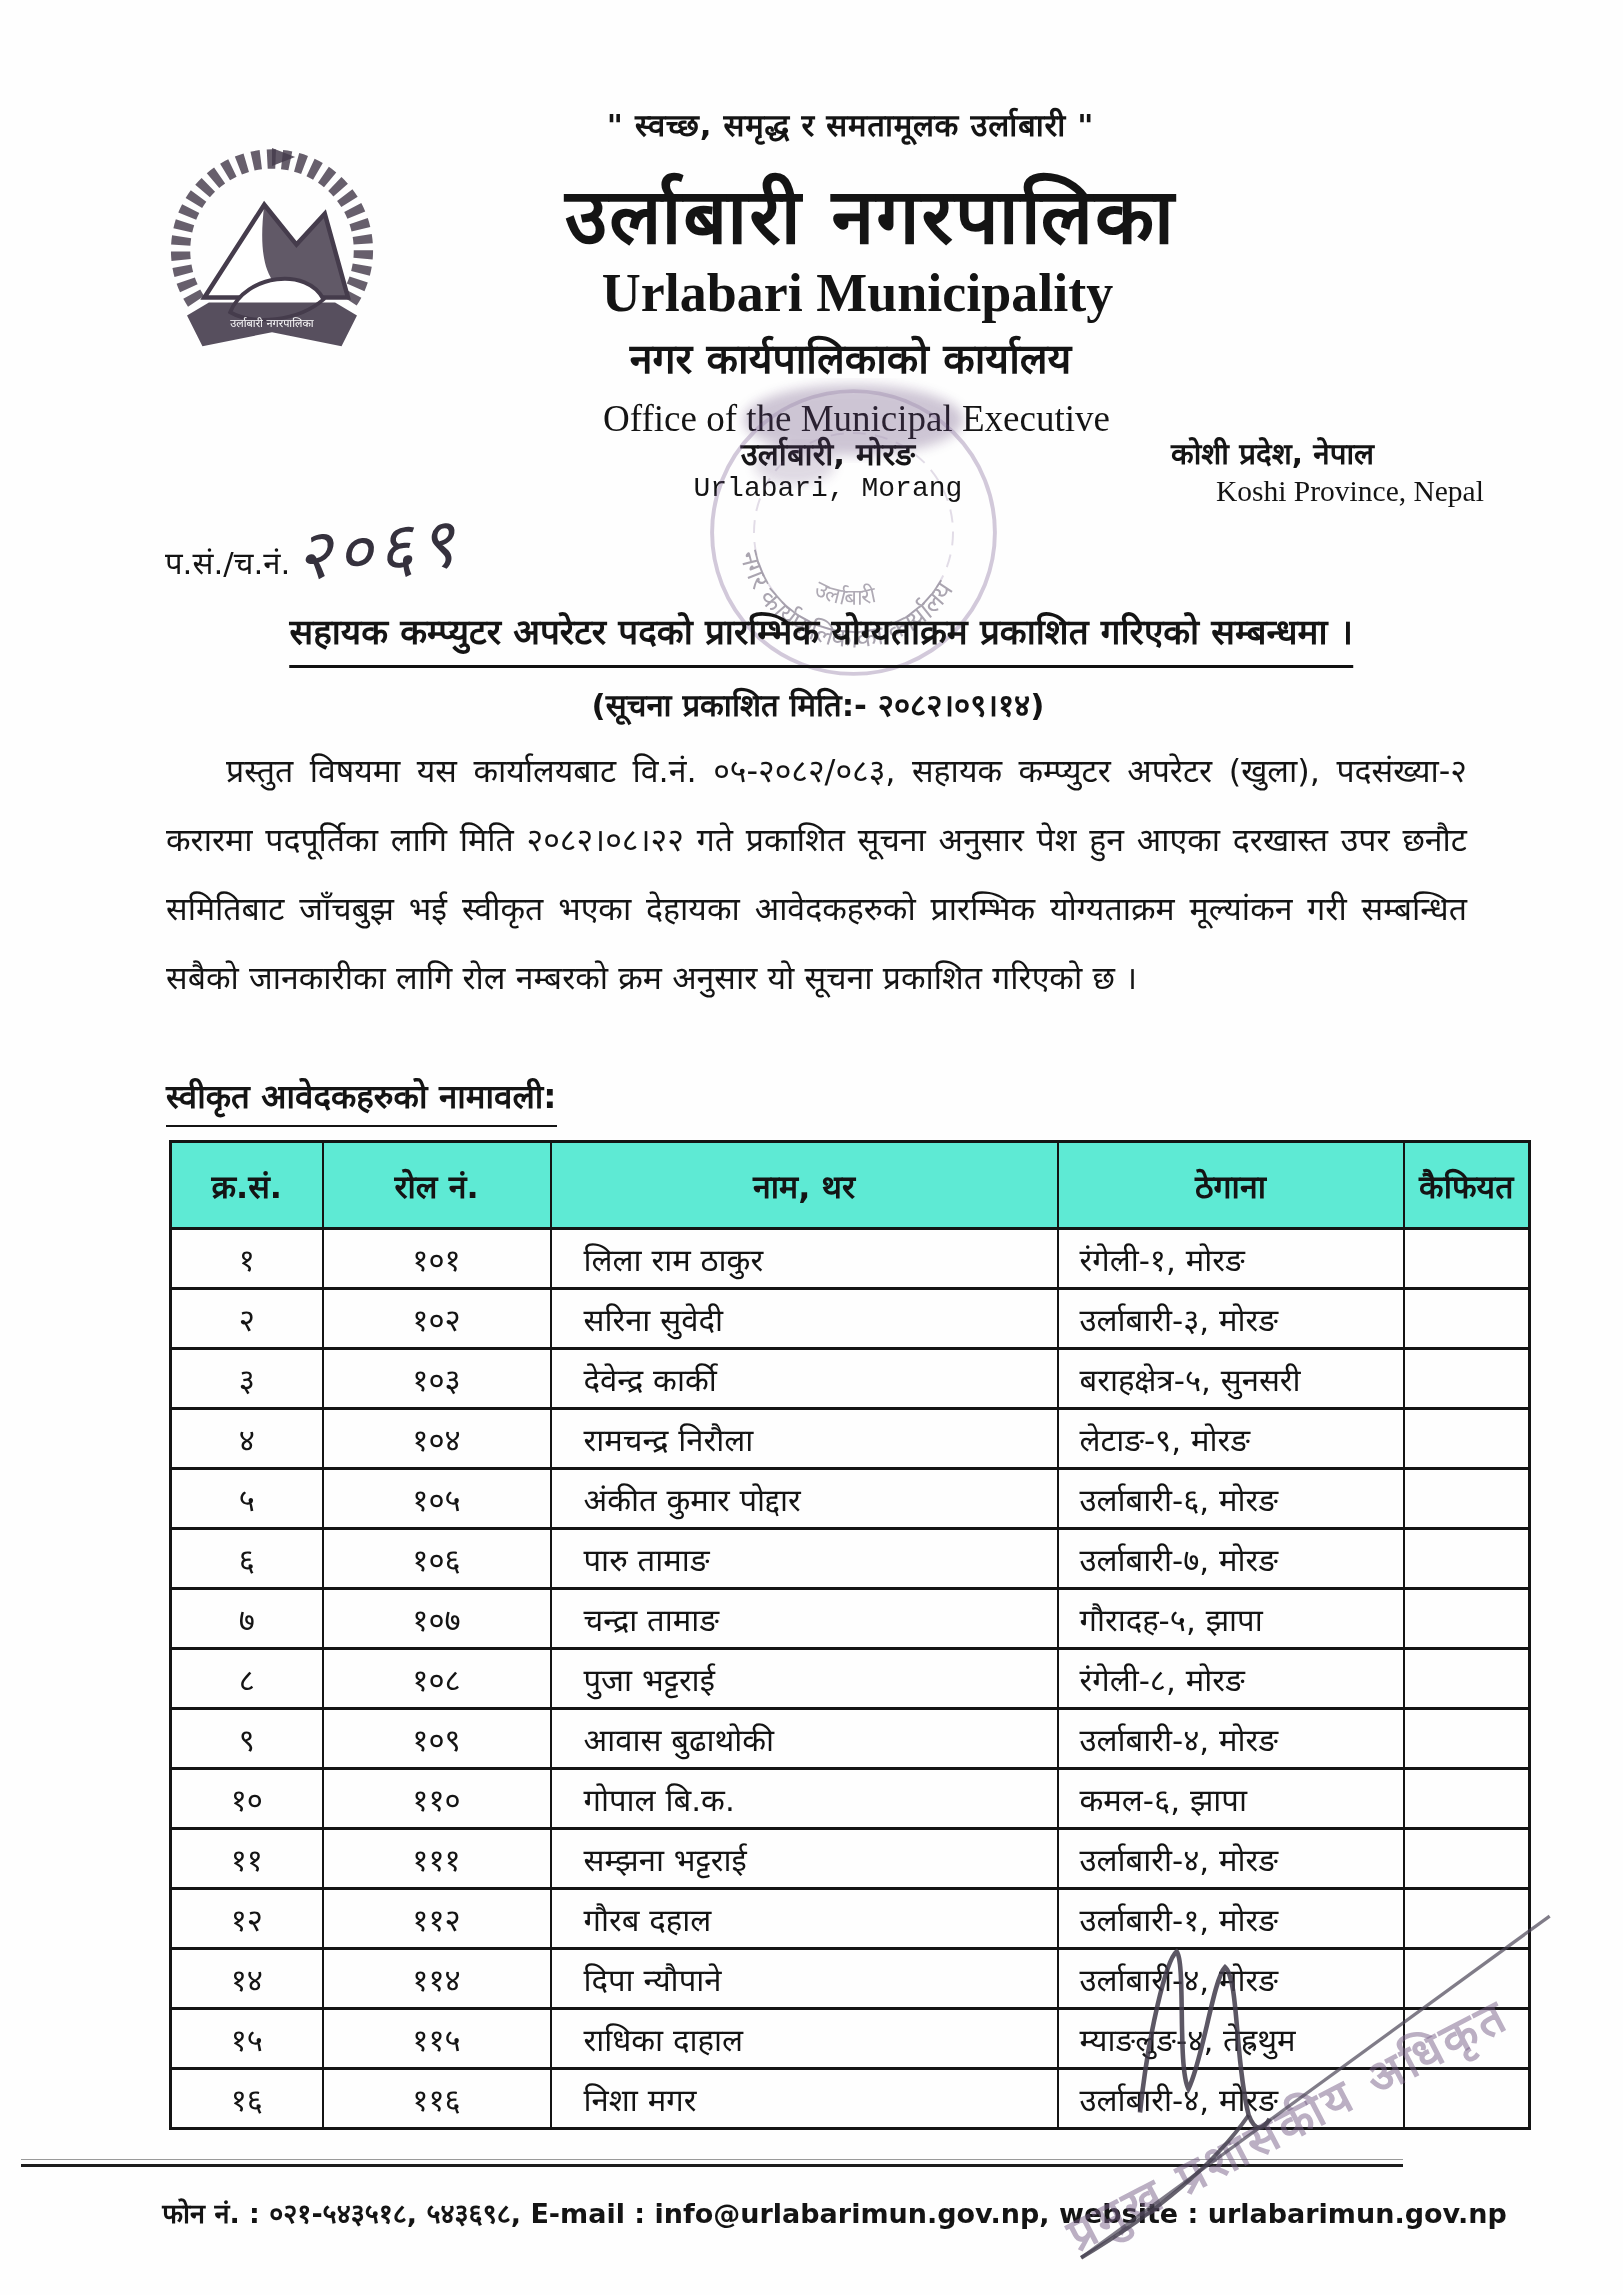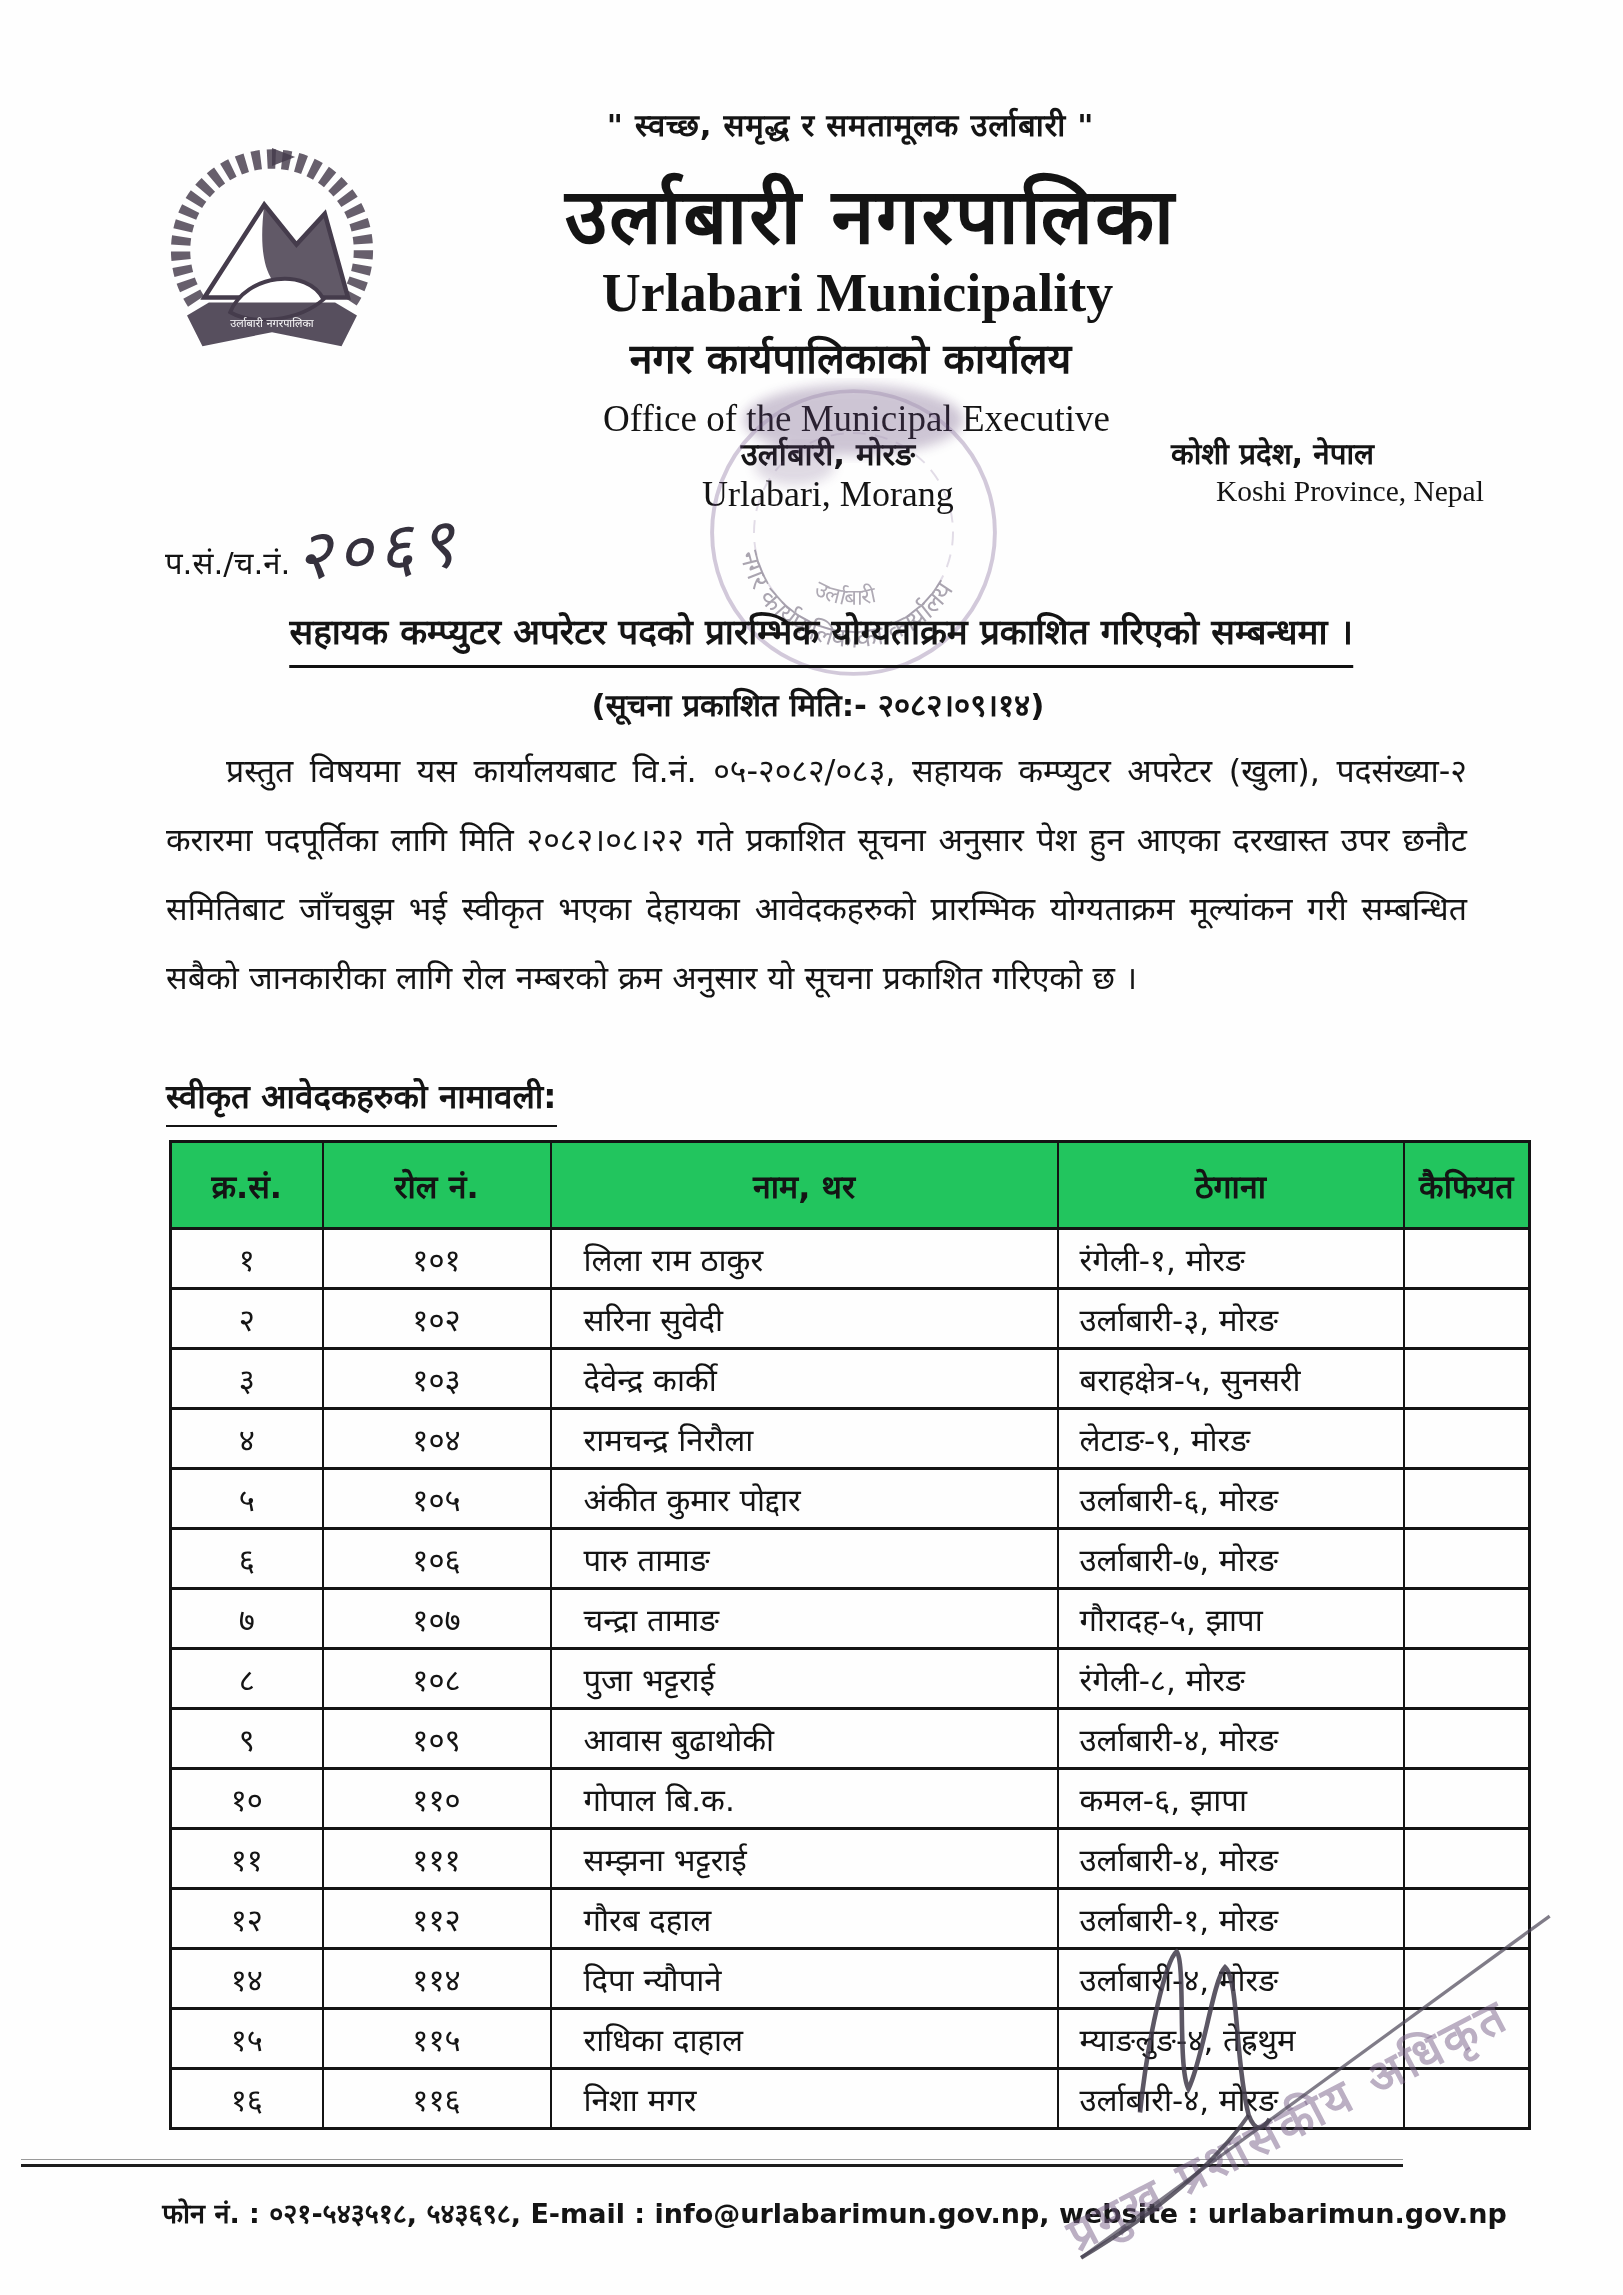--- a/index.html
+++ b/index.html
@@ -11,21 +11,21 @@
   .abs{position:absolute;}
   .centered{left:50%;transform:translateX(-50%);white-space:nowrap;}
 
   .slogan{top:103px;left:calc(50% + 39px);font-size:31px;font-weight:700;letter-spacing:0.7px;}
   .emblem{left:169px;top:124px;width:206px;height:267px;}
   .title-np{top:161px;left:calc(50% + 59px);font-size:77px;font-weight:800;letter-spacing:2px;}
   .title-en{top:262px;left:calc(50% + 46px);font-size:54px;font-weight:700;font-family:"Liberation Serif","DejaVu Serif",serif;}
   .office-np{top:329px;left:calc(50% + 39px);font-size:41px;font-weight:700;}
   .office-en{top:397px;left:calc(50% + 33px);font-size:37px;font-family:"Liberation Serif","DejaVu Serif",serif;margin-left:12px;}
   .place-np{top:432px;left:calc(50% + 16.4px);font-size:31px;font-weight:700;}
-  .place-en{top:473px;left:calc(50% + 16.4px);font-size:36px;font-family:Liberation Serif, serif;}
+  .place-en{top:473px;left:calc(50% + 16.4px);font-size:28px;font-family:Liberation Mono, monospace;}
   .province-np{left:1171px;top:432px;font-size:29.5px;font-weight:700;white-space:nowrap;}
   .province-en{left:1216px;top:475px;font-size:29.5px;font-family:"Liberation Serif","DejaVu Serif",serif;white-space:nowrap;}
 
   .seal{left:699px;top:378px;width:309px;height:309px;opacity:.55;pointer-events:none;}
 
   .ref-line{left:165px;top:541px;font-size:31px;font-weight:400;}
   .handwritten{left:295px;top:499px;font-size:69px;font-style:italic;font-weight:500;
     font-family:"DejaVu Serif","Liberation Serif",serif;color:#35313d;transform:rotate(-5deg);letter-spacing:5.2px;}
 
   .subject{top:607px;left:calc(50% + 9.8px);font-size:35px;font-weight:700;text-align:center;}
@@ -35,21 +35,21 @@
   .body-par{left:166px;top:737px;width:1301px;font-size:32px;line-height:69px;
     text-align:justify;text-indent:60px;}
 
   .list-heading{left:166px;top:1073px;font-size:33px;font-weight:700;
     border-bottom:2.6px solid #141414;padding-bottom:6.5px;display:inline-block;}
 
   table.roster{position:absolute;left:169px;top:1140px;width:1359px;border-collapse:collapse;
     font-size:31px;table-layout:fixed;}
   table.roster th,table.roster td{border:2px solid #141414;border-top-width:3.3px;border-bottom-width:3.3px;}
   table.roster{border:3.9px solid #141414;}
-  table.roster th{height:82px;background:#22c55e;font-weight:700;font-size:32px;}
+  table.roster th{height:82px;background:#5eead4;font-weight:700;font-size:32px;}
   table.roster td{height:55px;vertical-align:middle;}
   td.c0,td.c1{text-align:center;}
   td.c2{text-align:left;padding-left:32px;}
   td.c3{text-align:left;padding-left:21px;}
 
   .footer-line{left:21px;top:2164px;width:1382px;height:2.6px;background:#1d1d1d;}
   .footer-line2{left:21px;top:2159px;width:1382px;height:0.7px;background:#9a9a9a;}
   .footer-text{top:2194px;left:calc(50% + 23px);font-size:27px;font-weight:600;}
 
   .diag-stamp{left:1070px;top:2205px;transform:rotate(-27.5deg);transform-origin:0 50%;

